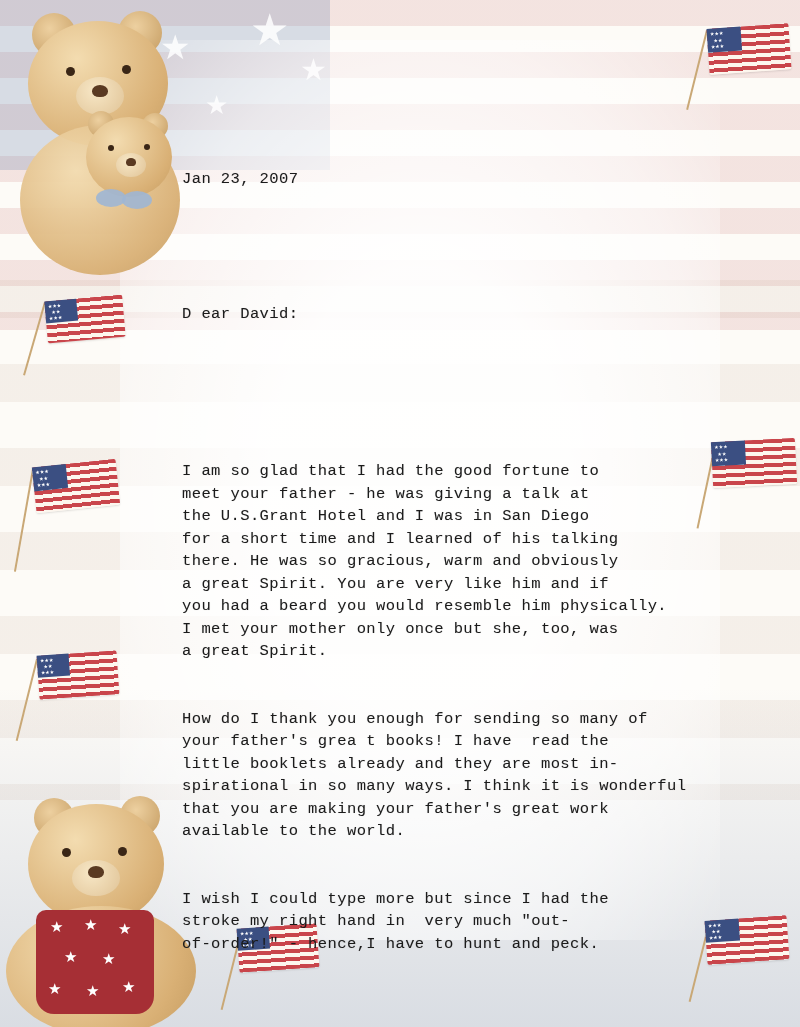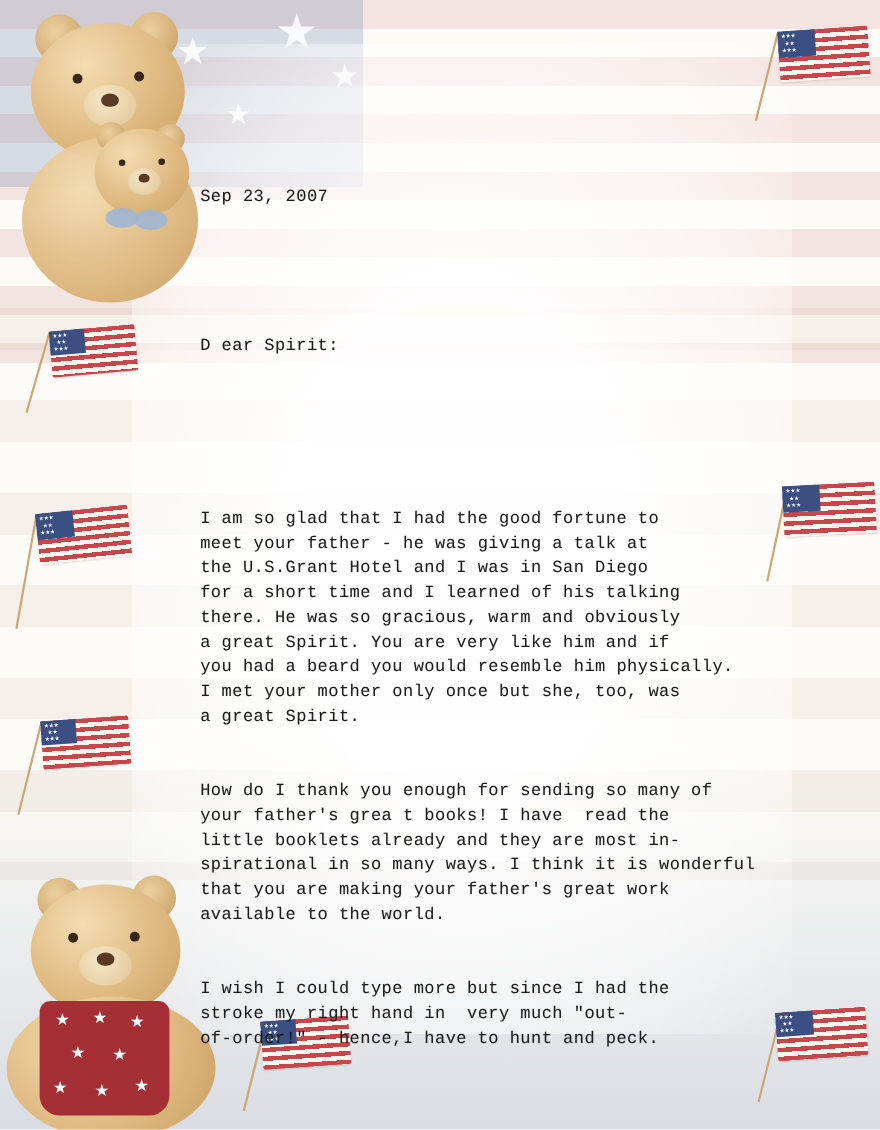--- a/index.html
+++ b/index.html
@@ -312,23 +312,23 @@
             <span style="left:6px;top:9px;">★★</span>
             <span style="left:3px;top:15px;">★★★</span>
         </div>
       </div>
     </div>
 
   </div>
 
   <div class="letter">
 
-    <p class="para">Sep 23, 2007</p>
+    <p class="para">Jan 23, 2007</p>
     <div class="gap"></div>
-    <p class="para">D ear Spirit:</p>
+    <p class="para">D ear David:</p>
     <div class="gap"></div>
 
     <p class="para">I am so glad that I had the good fortune to
 meet your father - he was giving a talk at
 the U.S.Grant Hotel and I was in San Diego
 for a short time and I learned of his talking
 there. He was so gracious, warm and obviously
 a great Spirit. You are very like him and if
 you had a beard you would resemble him physically.
 I met your mother only once but she, too, was

